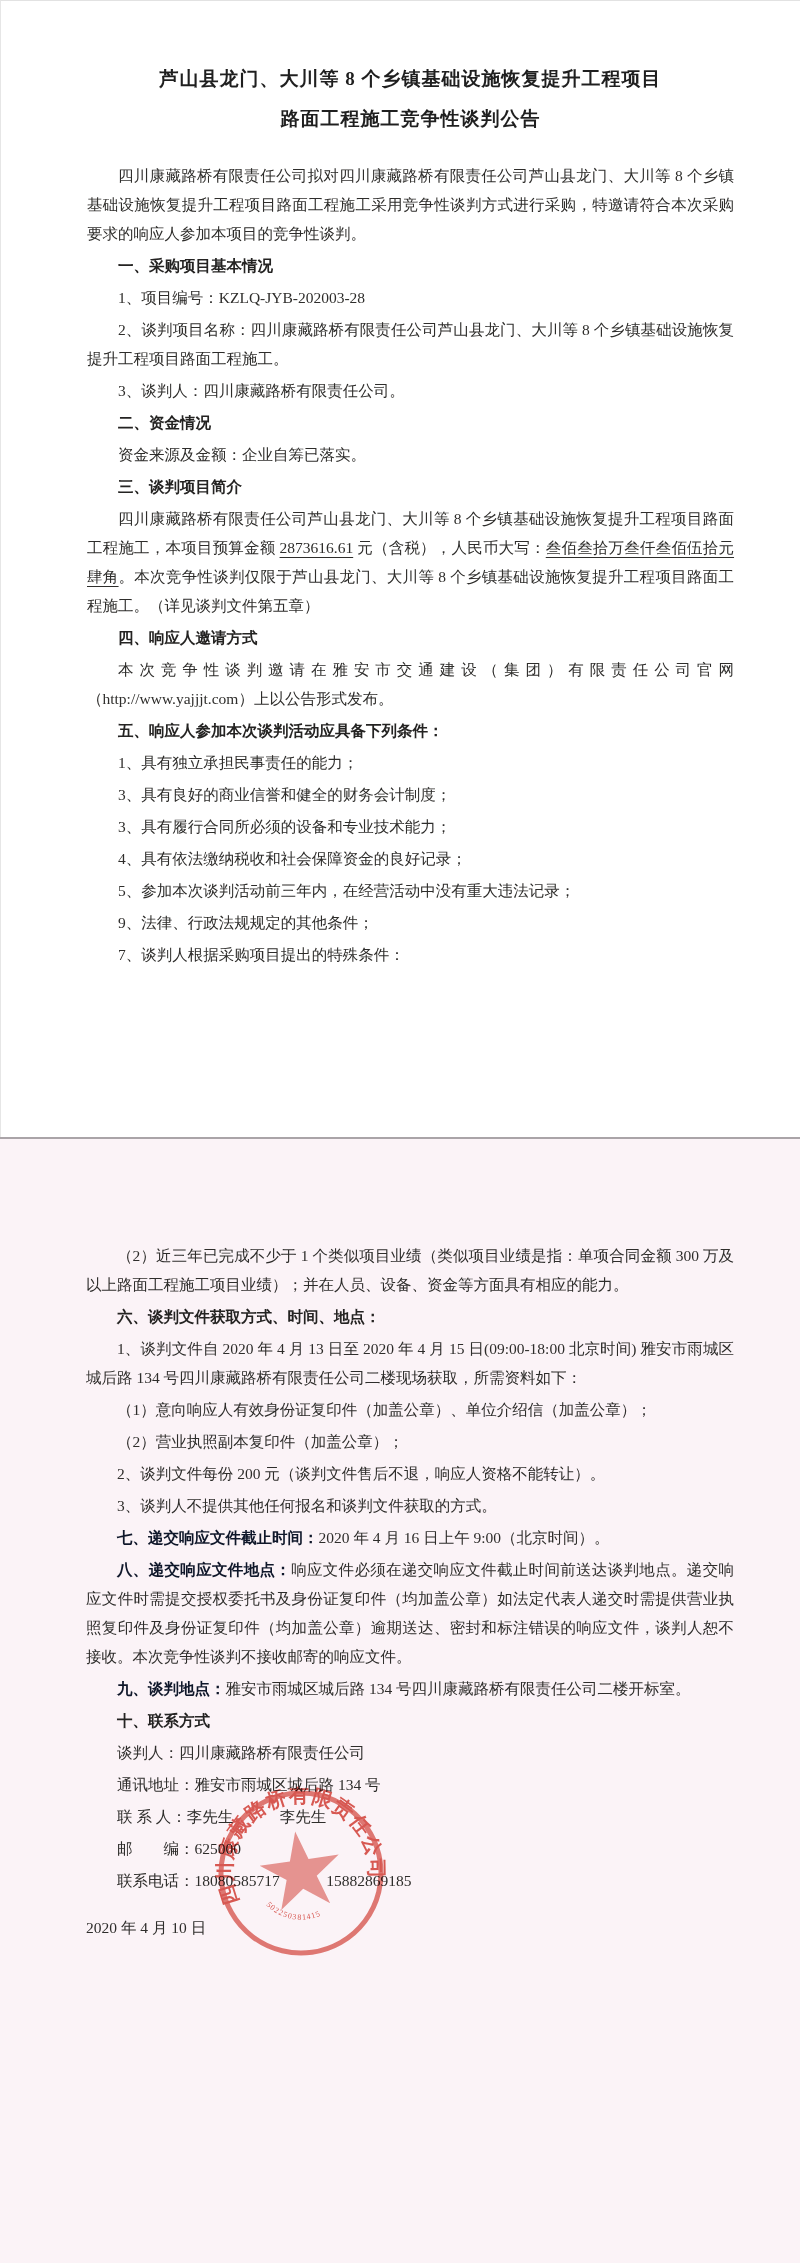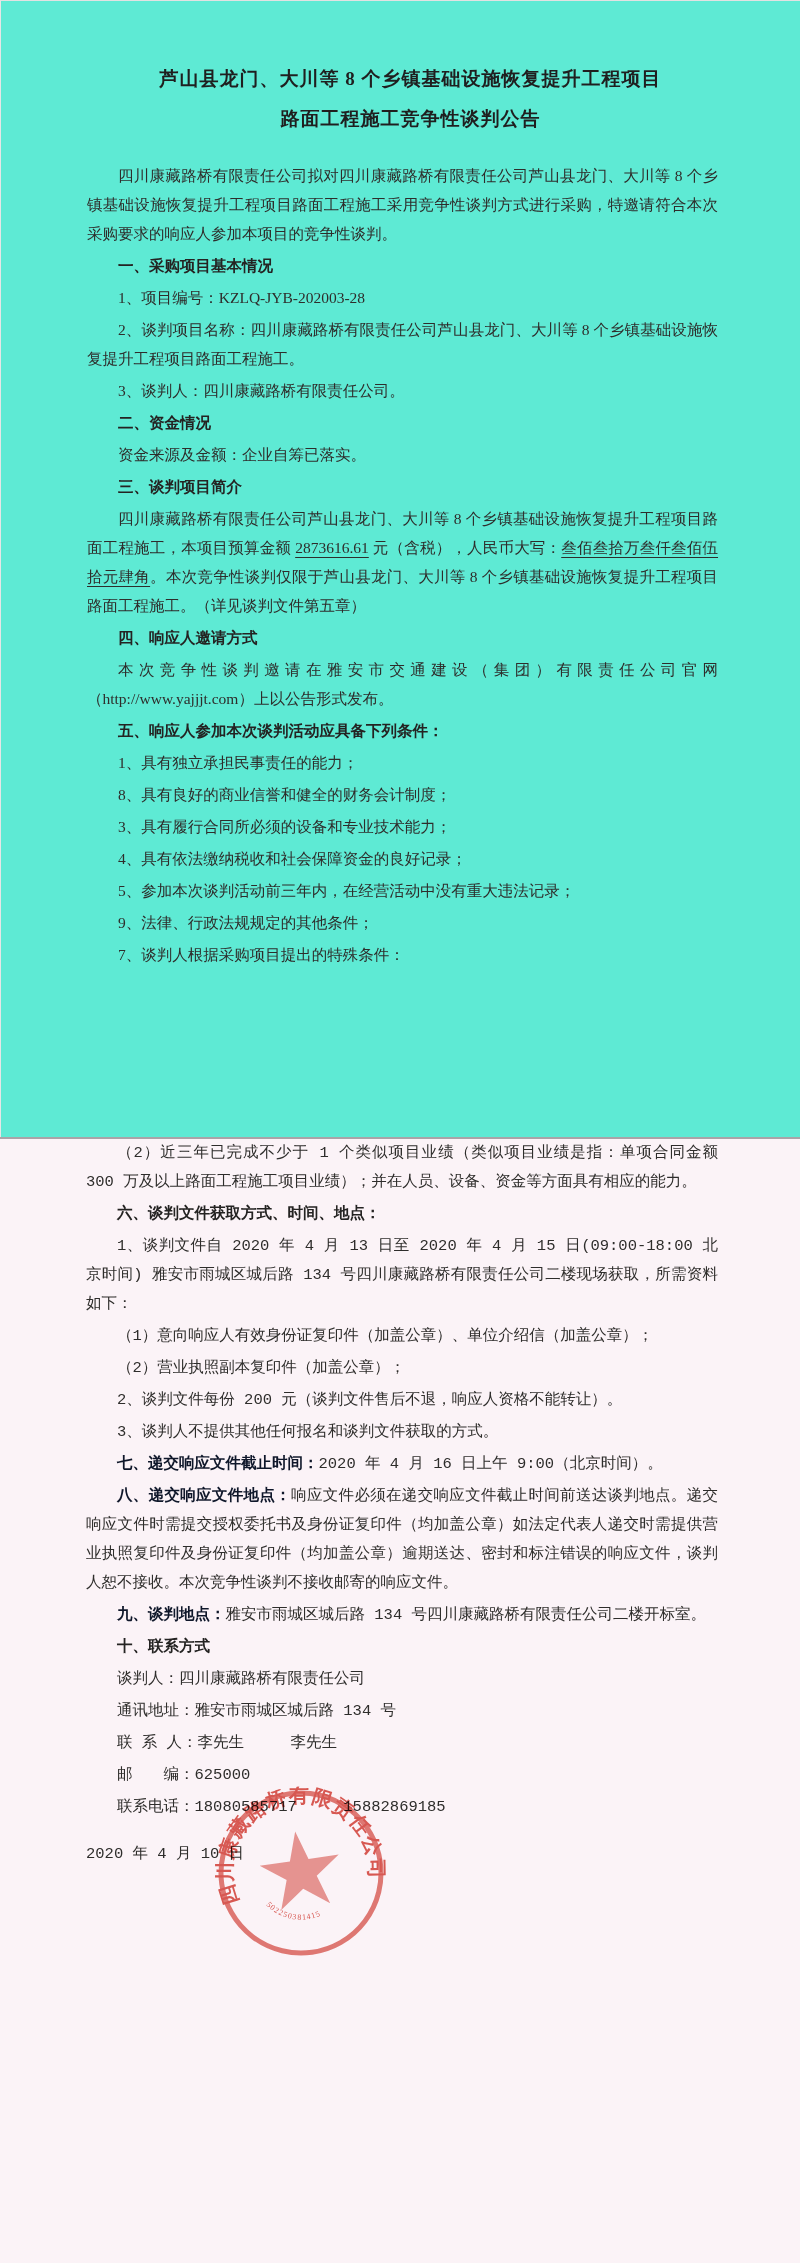--- a/index.html
+++ b/index.html
@@ -1,25 +1,25 @@
 <!DOCTYPE html>
 <html><head>
 <meta charset="utf-8">
 <style>
   html,body{margin:0;padding:0;background:#ededed;}
   body{width:800px;font-family:"Liberation Serif","DejaVu Serif",serif;color:#2e2d2b;}
   .page{position:relative;width:800px;box-sizing:border-box;overflow:hidden;}
-  .page1{height:1137px;background:#5eead4;border-left:1px solid #e6e6e6;border-top:1px solid #e2e2e2;}
+  .page1{height:1137px;background:#ffffff;border-left:1px solid #e6e6e6;border-top:1px solid #e2e2e2;}
   .page2{height:1126px;background:#fbf3f7;border-top:2px solid #aaa4a8;}
   .content{padding:0 66px 0 86px;font-size:15.5px;line-height:29px;text-align:justify;}
   .page1 .content{padding-top:58px;}
-  .page2 .content{font-family:Liberation Mono, monospace;}
+  .page2 .content{padding-top:102px;}
   h1{margin:0;font-size:19px;line-height:40px;text-align:center;font-weight:700;color:#1f1f1f;letter-spacing:1px;}
   h1.sub{margin-bottom:22px;}
-  p{margin:0 16px 3px 0;text-indent:2em;}
+  p{margin:0 0 3px 0;text-indent:2em;}
   .h{font-weight:700;color:#242322;}
   .b{font-weight:700;color:#0f172a;}
   .u{text-decoration:underline;text-underline-offset:4px;}
   .num{font-family:"Liberation Serif","DejaVu Serif",serif;}
   .date{text-align:left;text-indent:0;margin-top:18px;}
   .seal{position:absolute;left:215px;top:648px;transform:rotate(-8deg);mix-blend-mode:multiply;opacity:.88;}
   .sealText{font-size:20px;font-weight:700;fill:#d6453c;letter-spacing:2px;}
   .sealNum{font-size:8px;fill:#d6453c;letter-spacing:1px;}
 </style>
 </head>
@@ -41,21 +41,21 @@
     <p>资金来源及金额：企业自筹已落实。</p>
 
     <p class="h">三、谈判项目简介</p>
     <p><span>四川康藏路桥有限责任公司芦山县龙门、大川等 8 个乡镇基础设施恢复提升工程项目路面工程施工，本项目预算金额 </span><span class="u num">2873616.61</span><span> 元（含税），人民币大写：</span><span class="u">叁佰叁拾万叁仟叁佰伍拾元肆角</span><span>。本次竞争性谈判仅限于芦山县龙门、大川等 8 个乡镇基础设施恢复提升工程项目路面工程施工。（详见谈判文件第五章）</span></p>
 
     <p class="h">四、响应人邀请方式</p>
     <p>本次竞争性谈判邀请在雅安市交通建设（集团）有限责任公司官网（http://www.yajjjt.com）上以公告形式发布。</p>
 
     <p class="h">五、响应人参加本次谈判活动应具备下列条件：</p>
     <p>1、具有独立承担民事责任的能力；</p>
-    <p>8、具有良好的商业信誉和健全的财务会计制度；</p>
+    <p>3、具有良好的商业信誉和健全的财务会计制度；</p>
     <p>3、具有履行合同所必须的设备和专业技术能力；</p>
     <p>4、具有依法缴纳税收和社会保障资金的良好记录；</p>
     <p>5、参加本次谈判活动前三年内，在经营活动中没有重大违法记录；</p>
     <p>9、法律、行政法规规定的其他条件；</p>
     <p>7、谈判人根据采购项目提出的特殊条件：</p>
   </div>
 </div>
 
 <div class="page page2">
   <div class="content">

